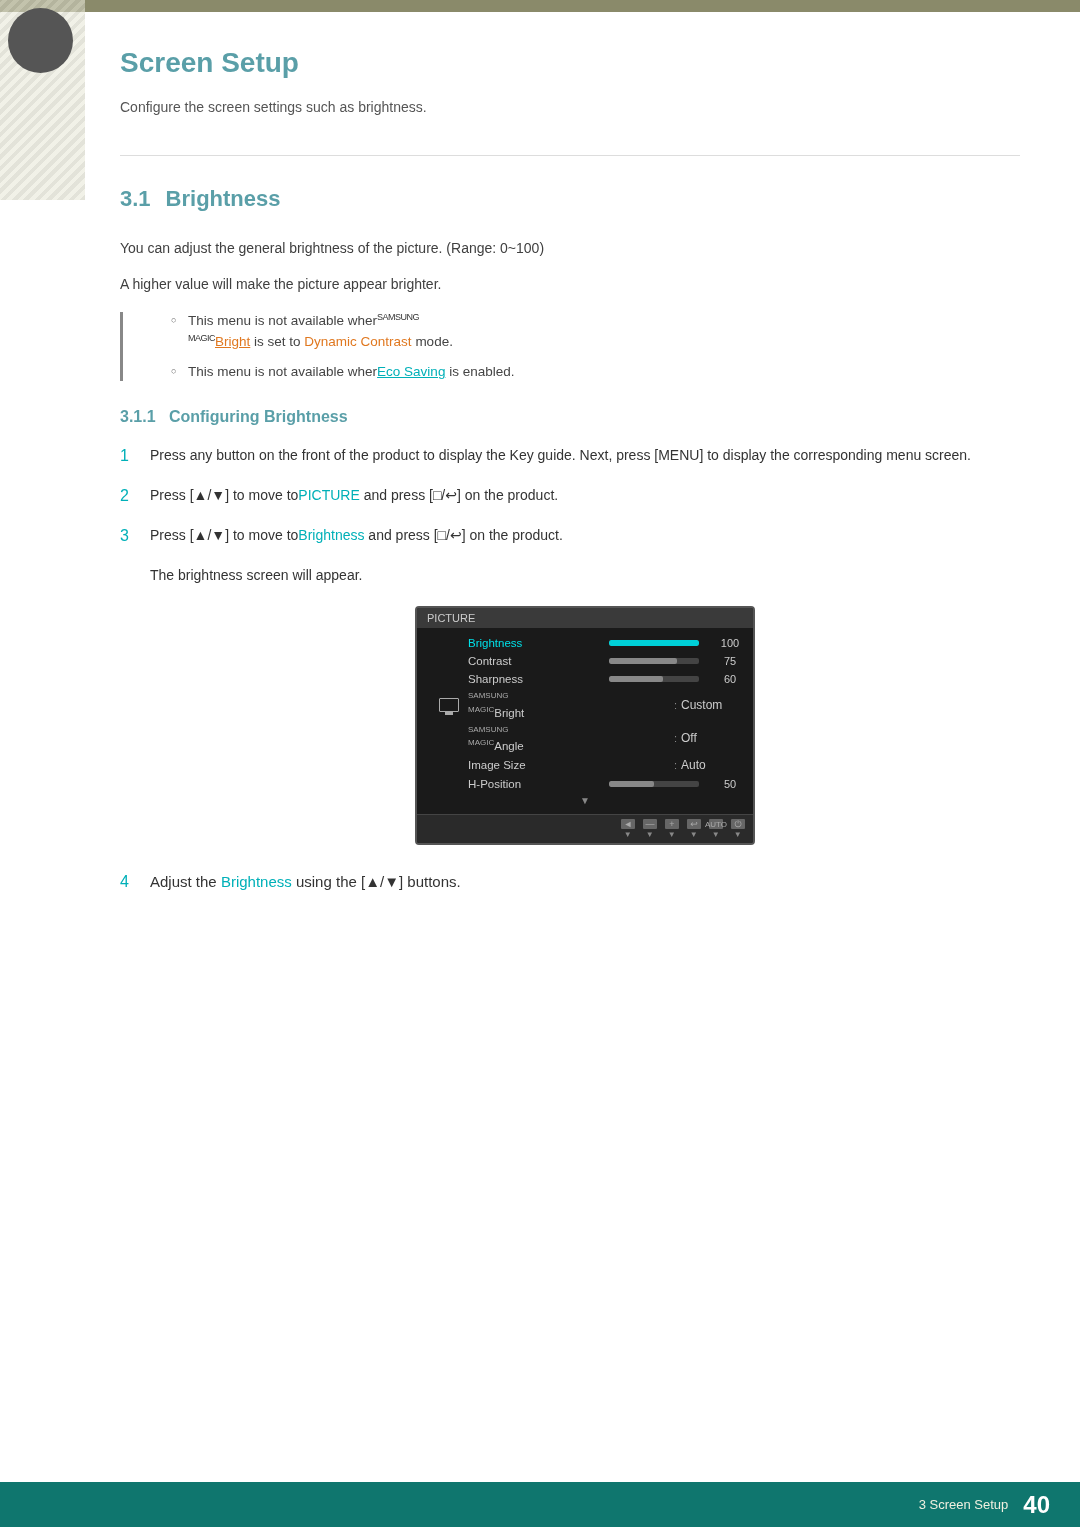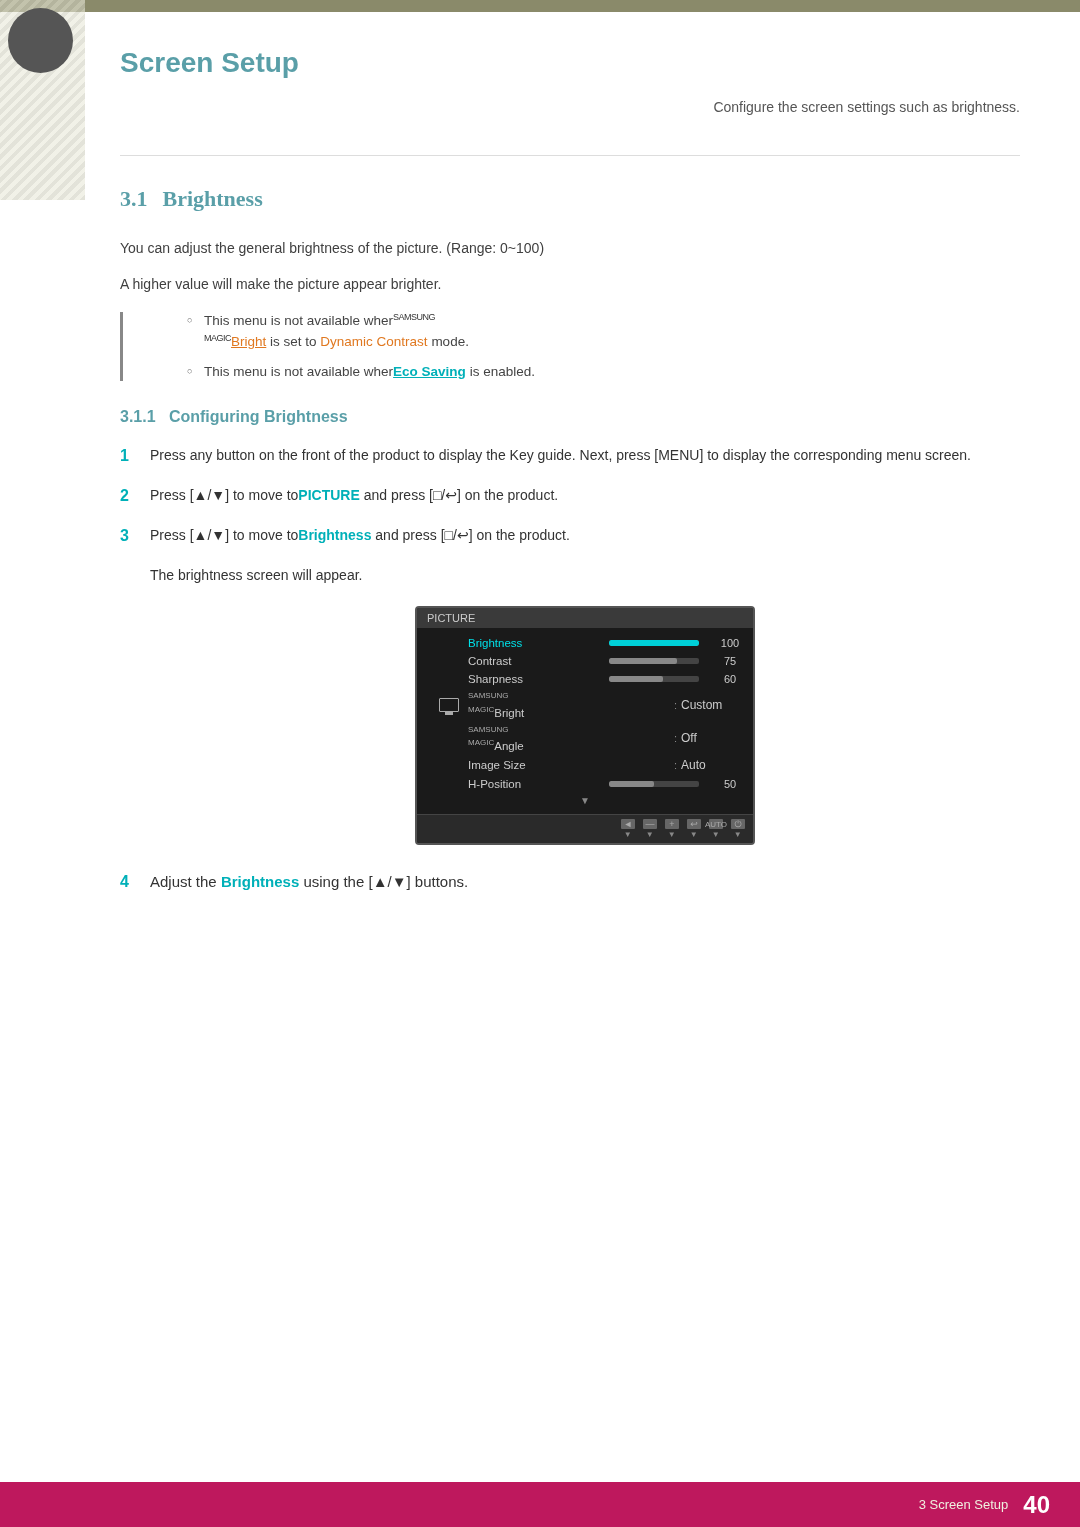--- a/index.html
+++ b/index.html
@@ -60,33 +60,31 @@
       color: #5a9fa8;
       font-weight: bold;
       margin-bottom: 20px;
       margin-top: 5px;
     }
 
     .page-subtitle {
       font-size: 14px;
       color: #555;
       margin-bottom: 40px;
-      text-align: right;
     }
 
     
     .section-heading {
       font-size: 22px;
       color: #5a9fa8;
       font-weight: bold;
       margin-bottom: 25px;
       display: flex;
       align-items: baseline;
       gap: 15px;
-      font-family: Liberation Serif, serif;
     }
 
     .section-number {
       font-size: 22px;
       color: #5a9fa8;
       font-weight: bold;
     }
 
     .body-text {
       font-size: 14px;
@@ -114,21 +112,21 @@
       content: "○";
       position: absolute;
       left: -2px;
       font-size: 9px;
       top: 3px;
       color: #666;
     }
 
     .note-container {
       position: relative;
-      padding-left: 29px;
+      padding-left: 13px;
       margin-bottom: 14px;
     }
 
     .note-bar {
       position: absolute;
       left: 0;
       top: 2px;
       width: 3px;
       height: calc(100% - 4px);
       background: #888;
@@ -167,21 +165,21 @@
       line-height: 1.5;
     }
 
     .step-text {
       flex: 1;
       line-height: 1.6;
     }
 
     .highlight-cyan {
       color: #00b0b8;
-      font-weight: bold;
+      font-weight: normal;
     }
 
     .highlight-orange {
       color: #e07820;
       font-weight: normal;
     }
 
     
     .underline-text {
       text-decoration: underline;
@@ -347,21 +345,21 @@
       letter-spacing: 0.5px;
     }
 
     
     .footer {
       position: absolute;
       bottom: 0;
       left: 0;
       right: 0;
       height: 45px;
-      background: #be185d;
+      background: #0f766e;
       display: flex;
       align-items: center;
       justify-content: flex-end;
       padding: 0 30px;
       gap: 15px;
     }
 
     .footer-text {
       color: #f0f0e0;
       font-size: 13px;

